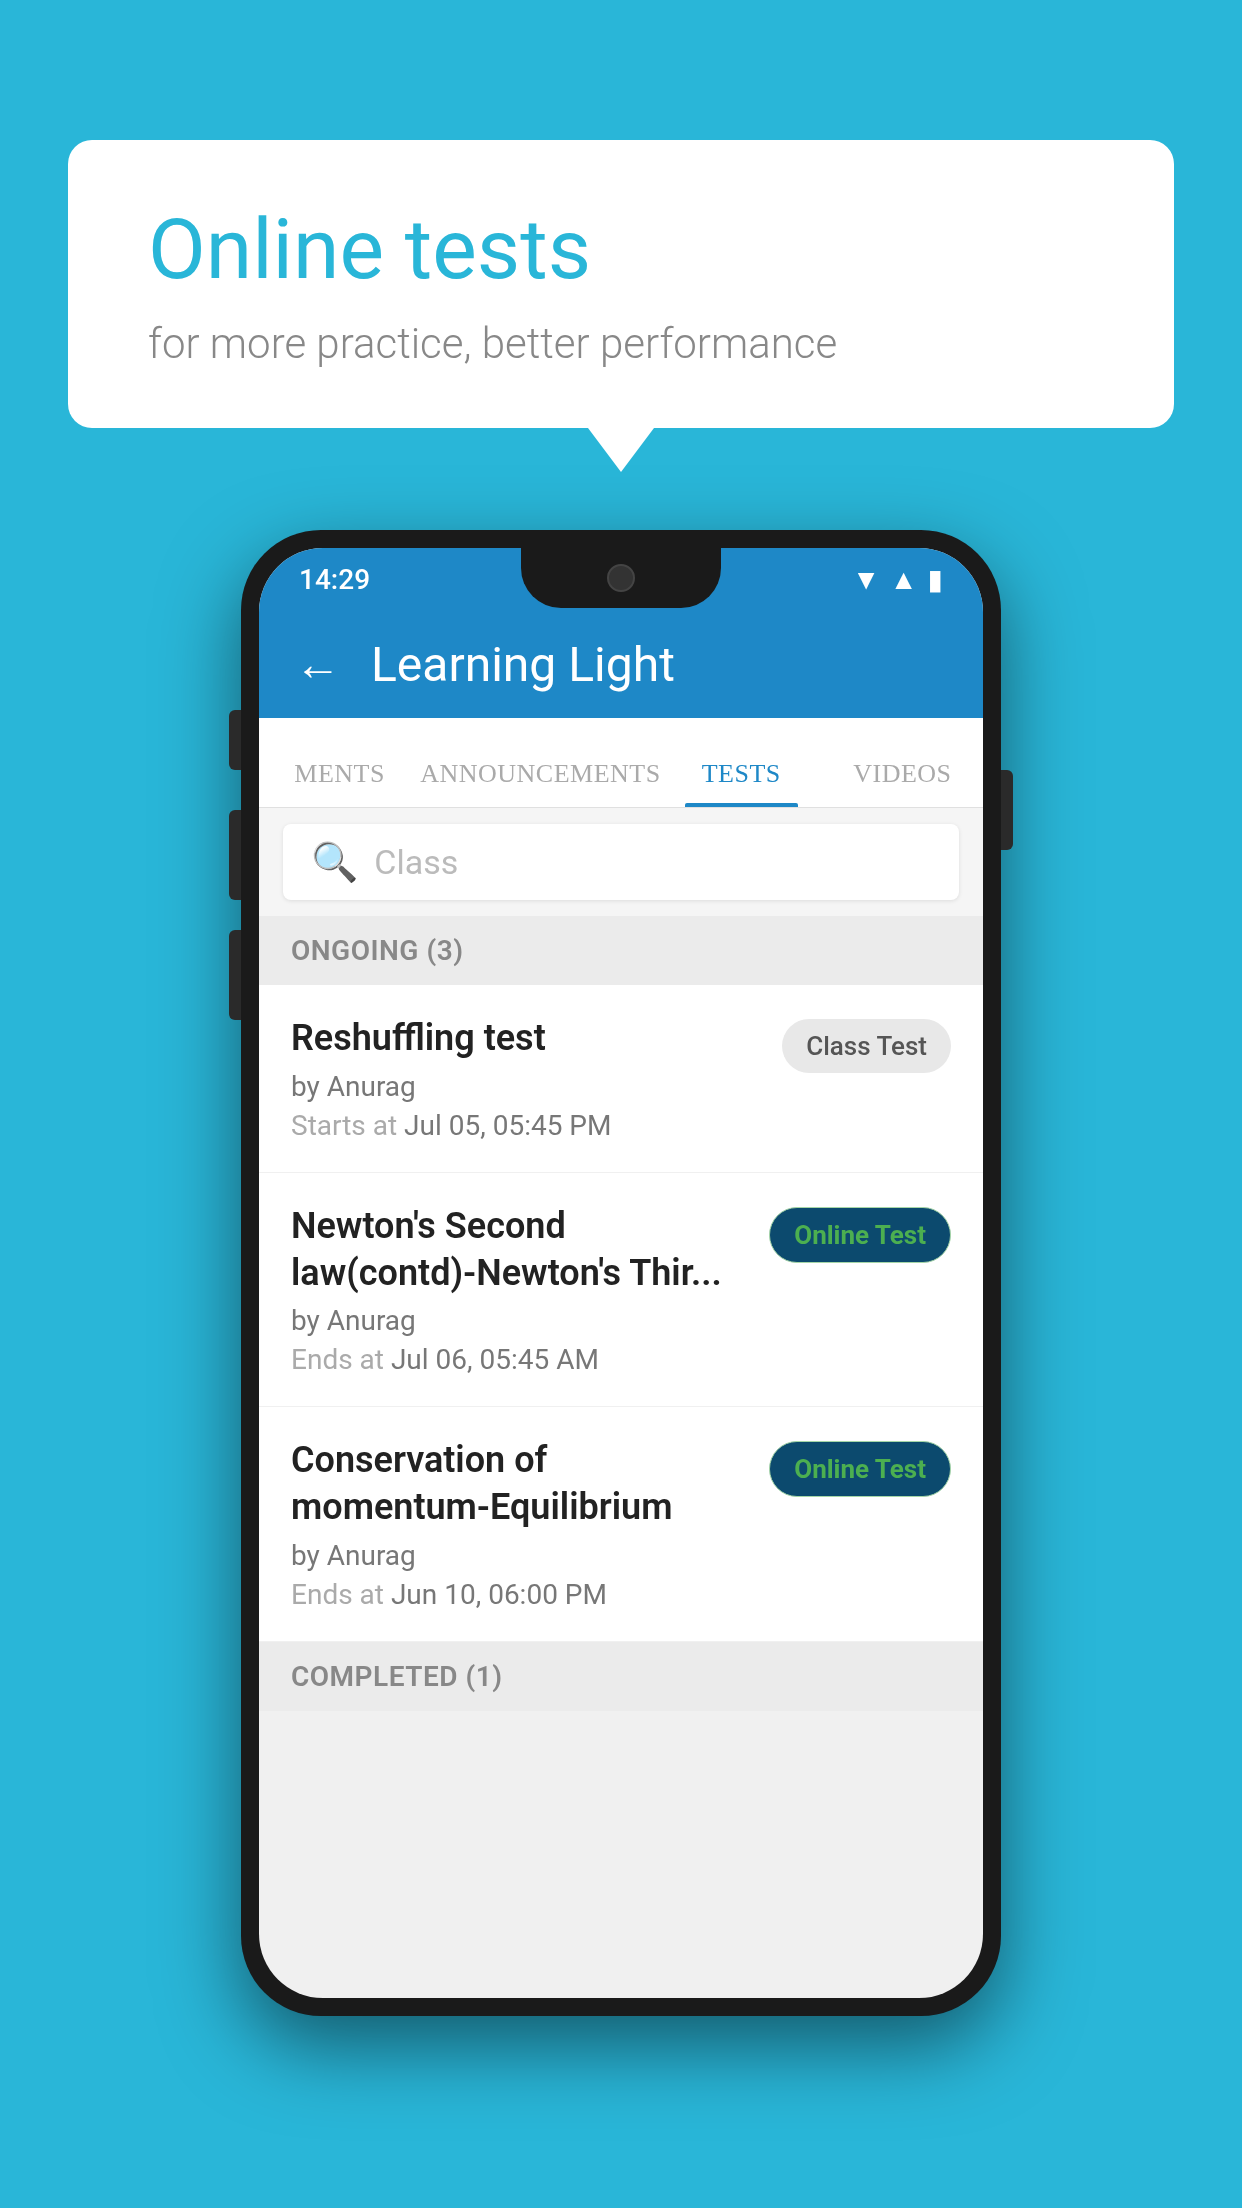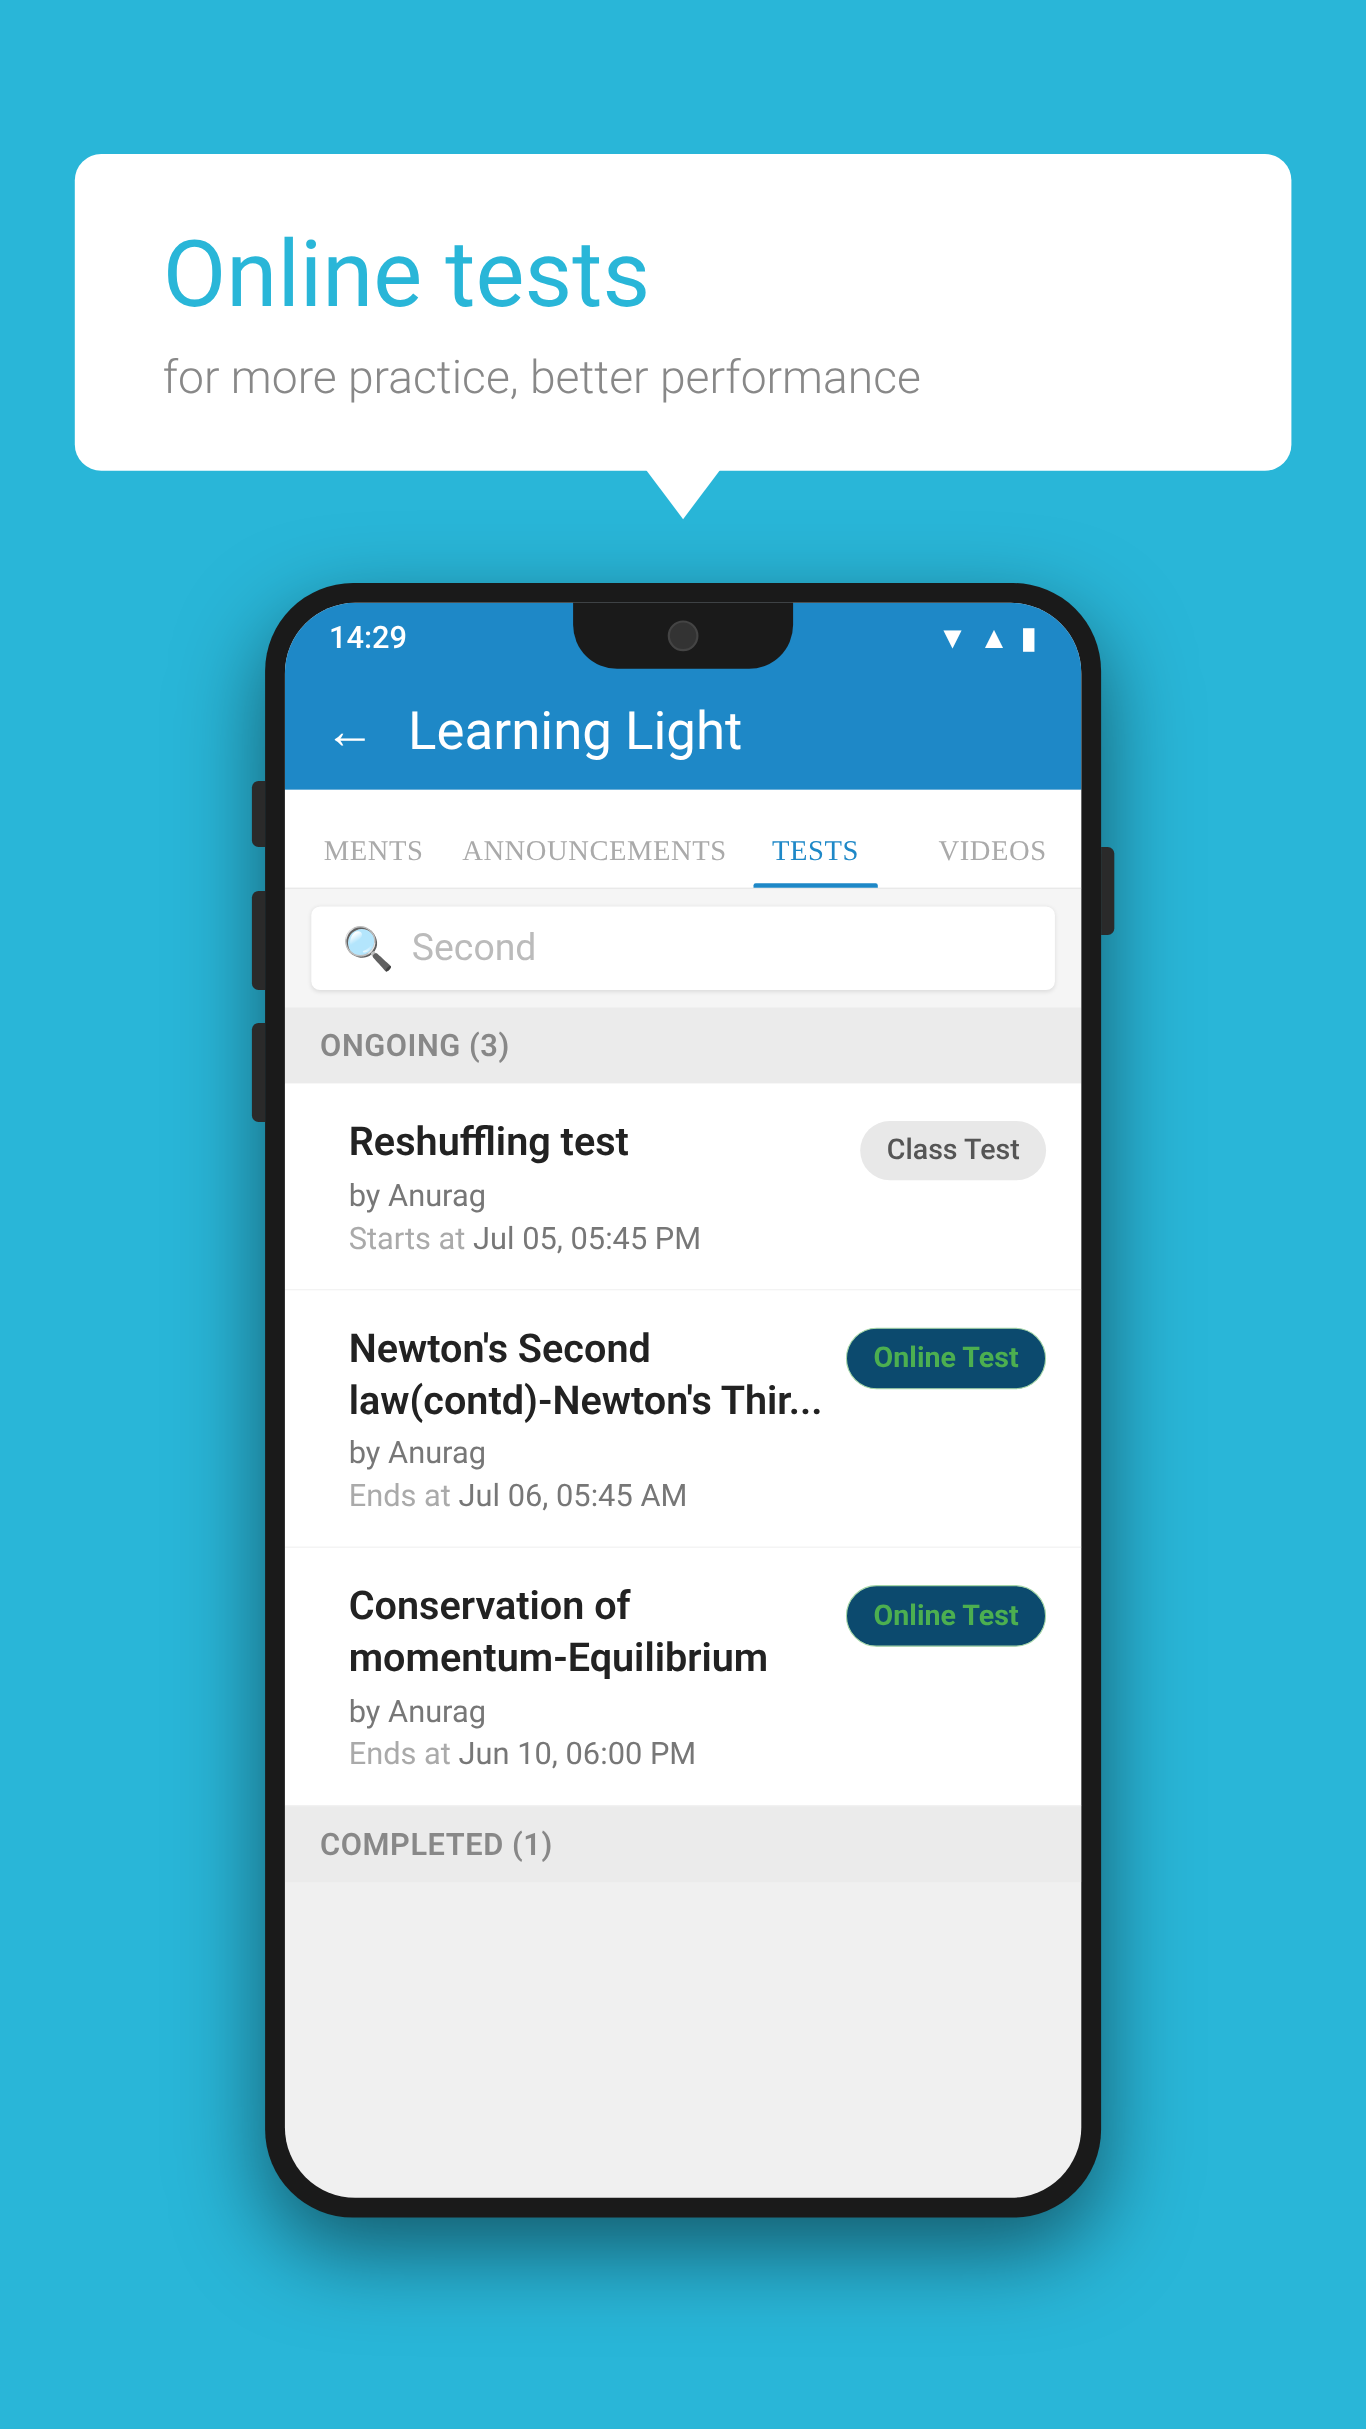--- a/index.html
+++ b/index.html
@@ -233,21 +233,20 @@
       padding: 30px 32px;
       border-bottom: 1px solid #f0f0f0;
       display: flex;
       align-items: flex-start;
       justify-content: space-between;
       gap: 16px;
     }
 
     .test-info {
       flex: 1;
-      margin-left: 26px;
     }
 
     .test-name {
       font-size: 36px;
       font-weight: 600;
       color: #222;
       margin-bottom: 8px;
       line-height: 1.3;
     }
 
@@ -388,21 +387,21 @@
           <span>TESTS</span>
         </div>
         <div class="tab-item">
           <span>VIDEOS</span>
         </div>
       </div>
 
       <div class="search-container">
         <div class="search-bar">
           <span class="search-icon-shape">🔍</span>
-          <span class="search-placeholder">Second</span>
+          <span class="search-placeholder">Class</span>
         </div>
       </div>
 
       <div class="section-header">ONGOING (3)</div>
 
       <div class="test-list">
 
         <div class="test-item">
           <div class="test-info">
             <div class="test-name">Reshuffling test</div>

